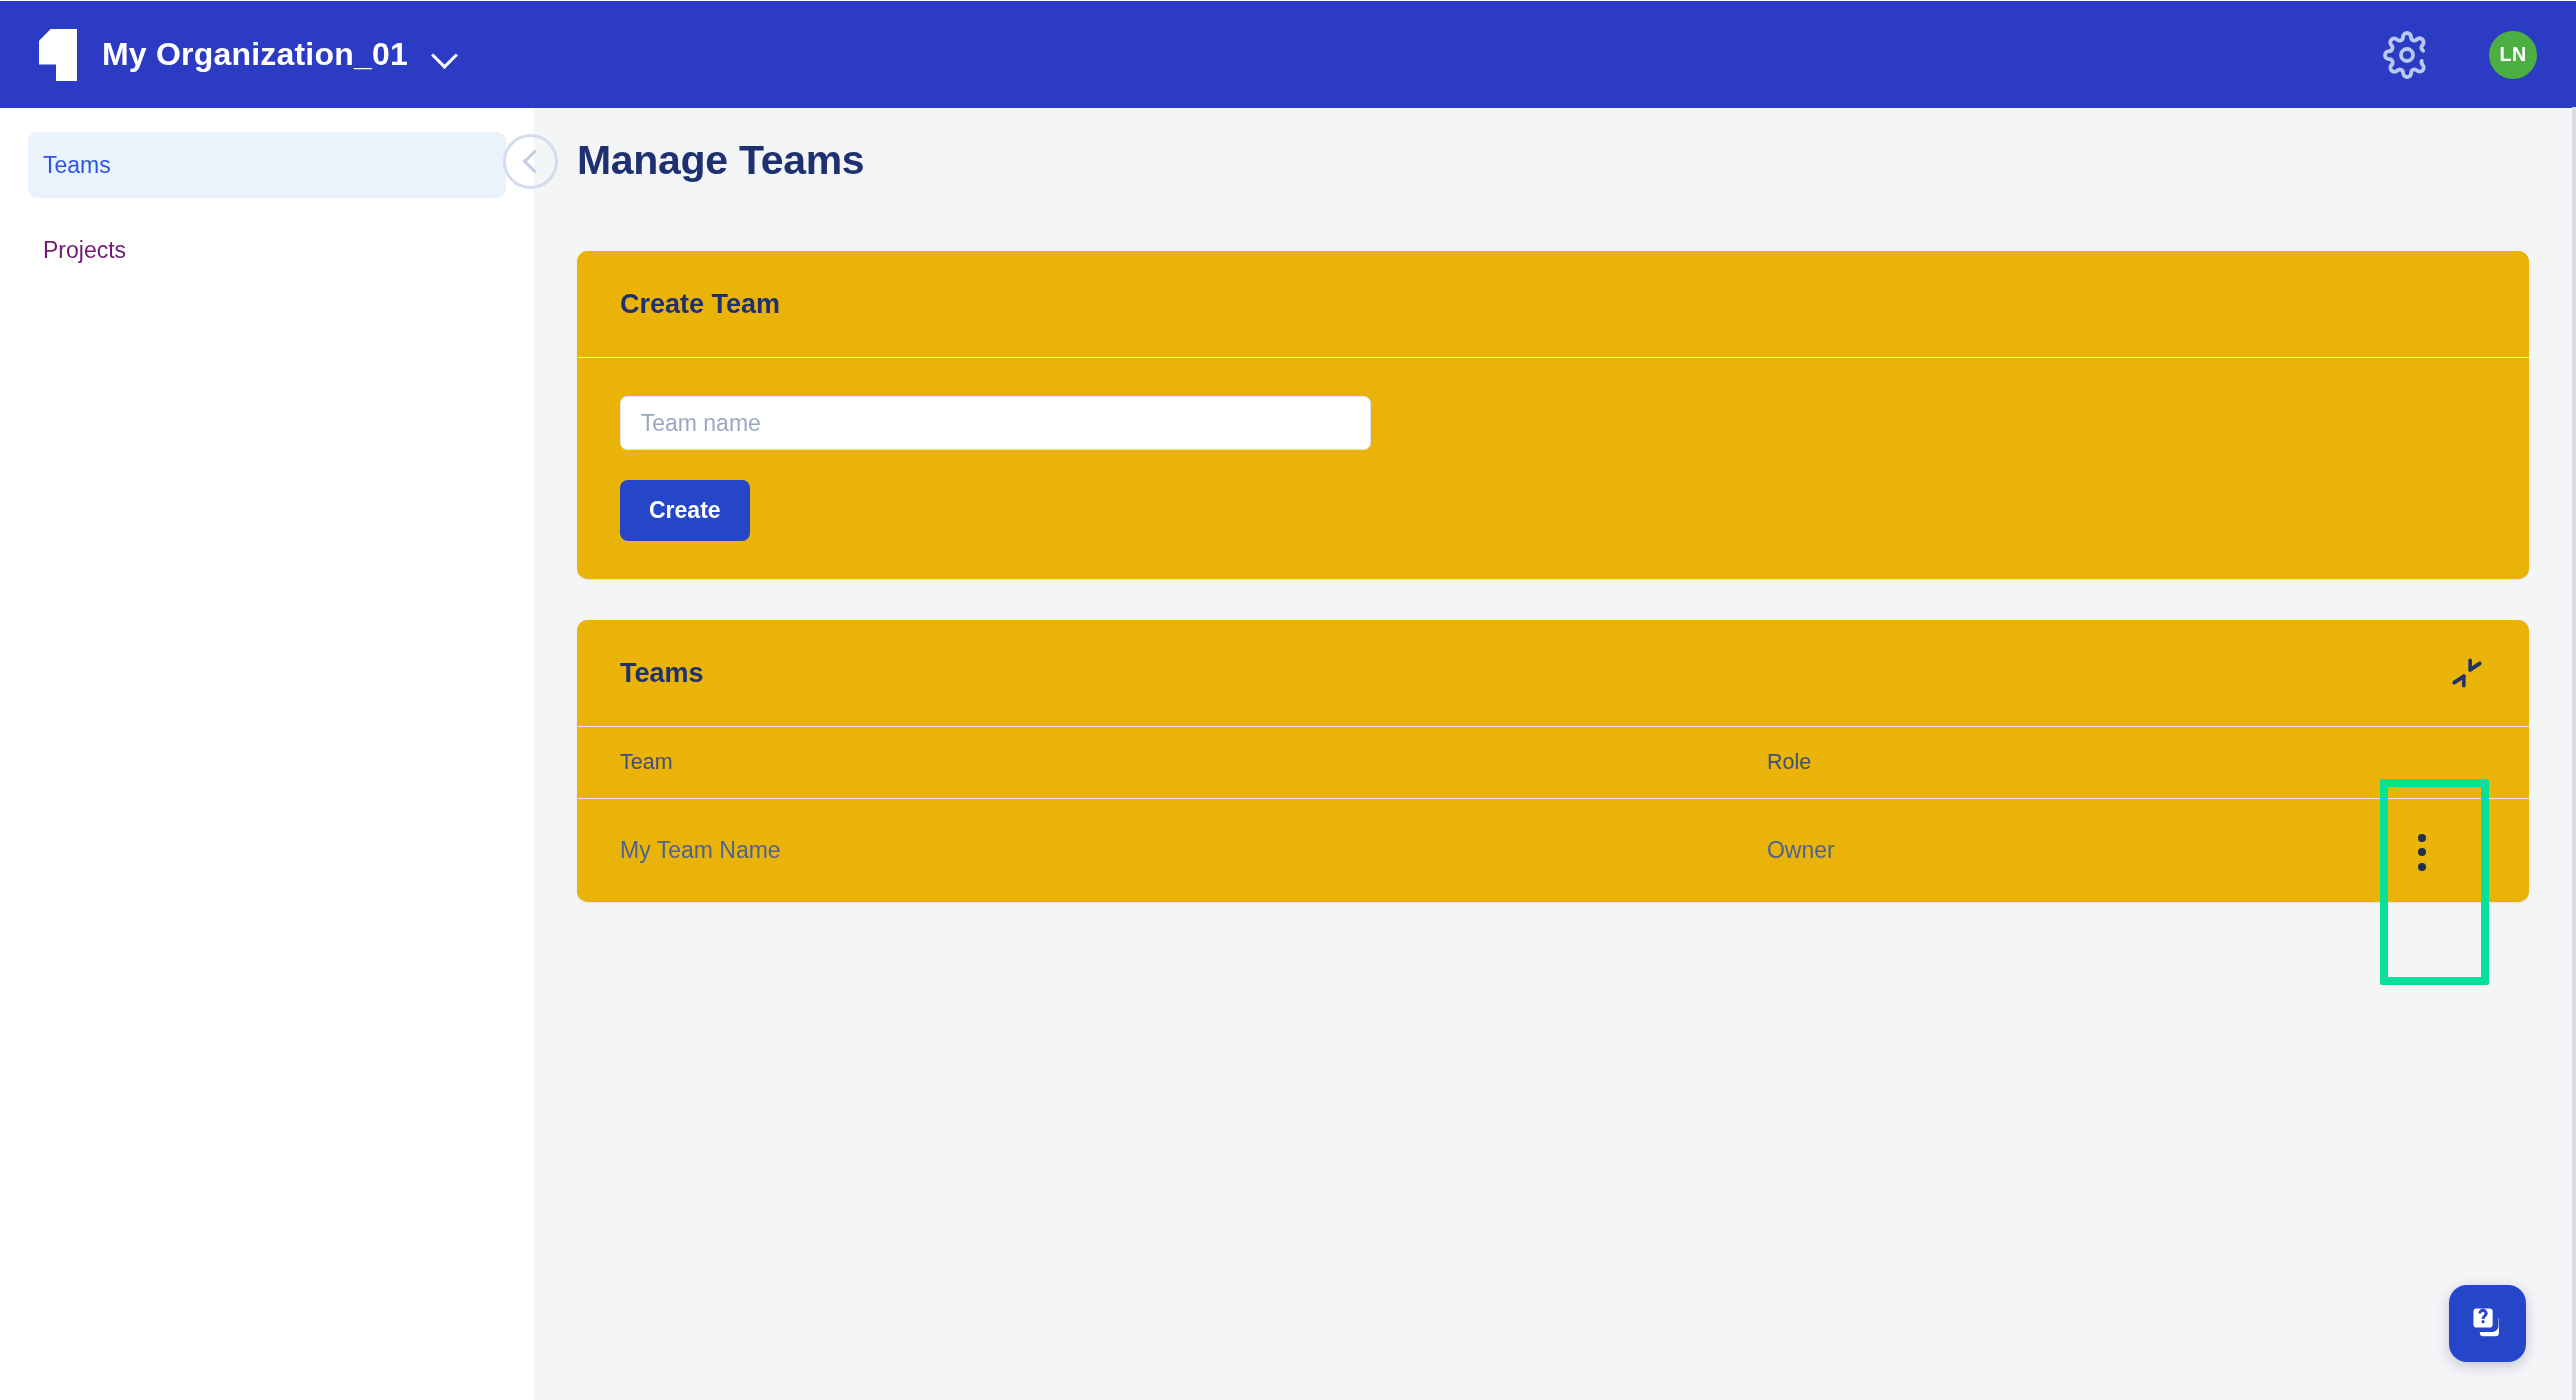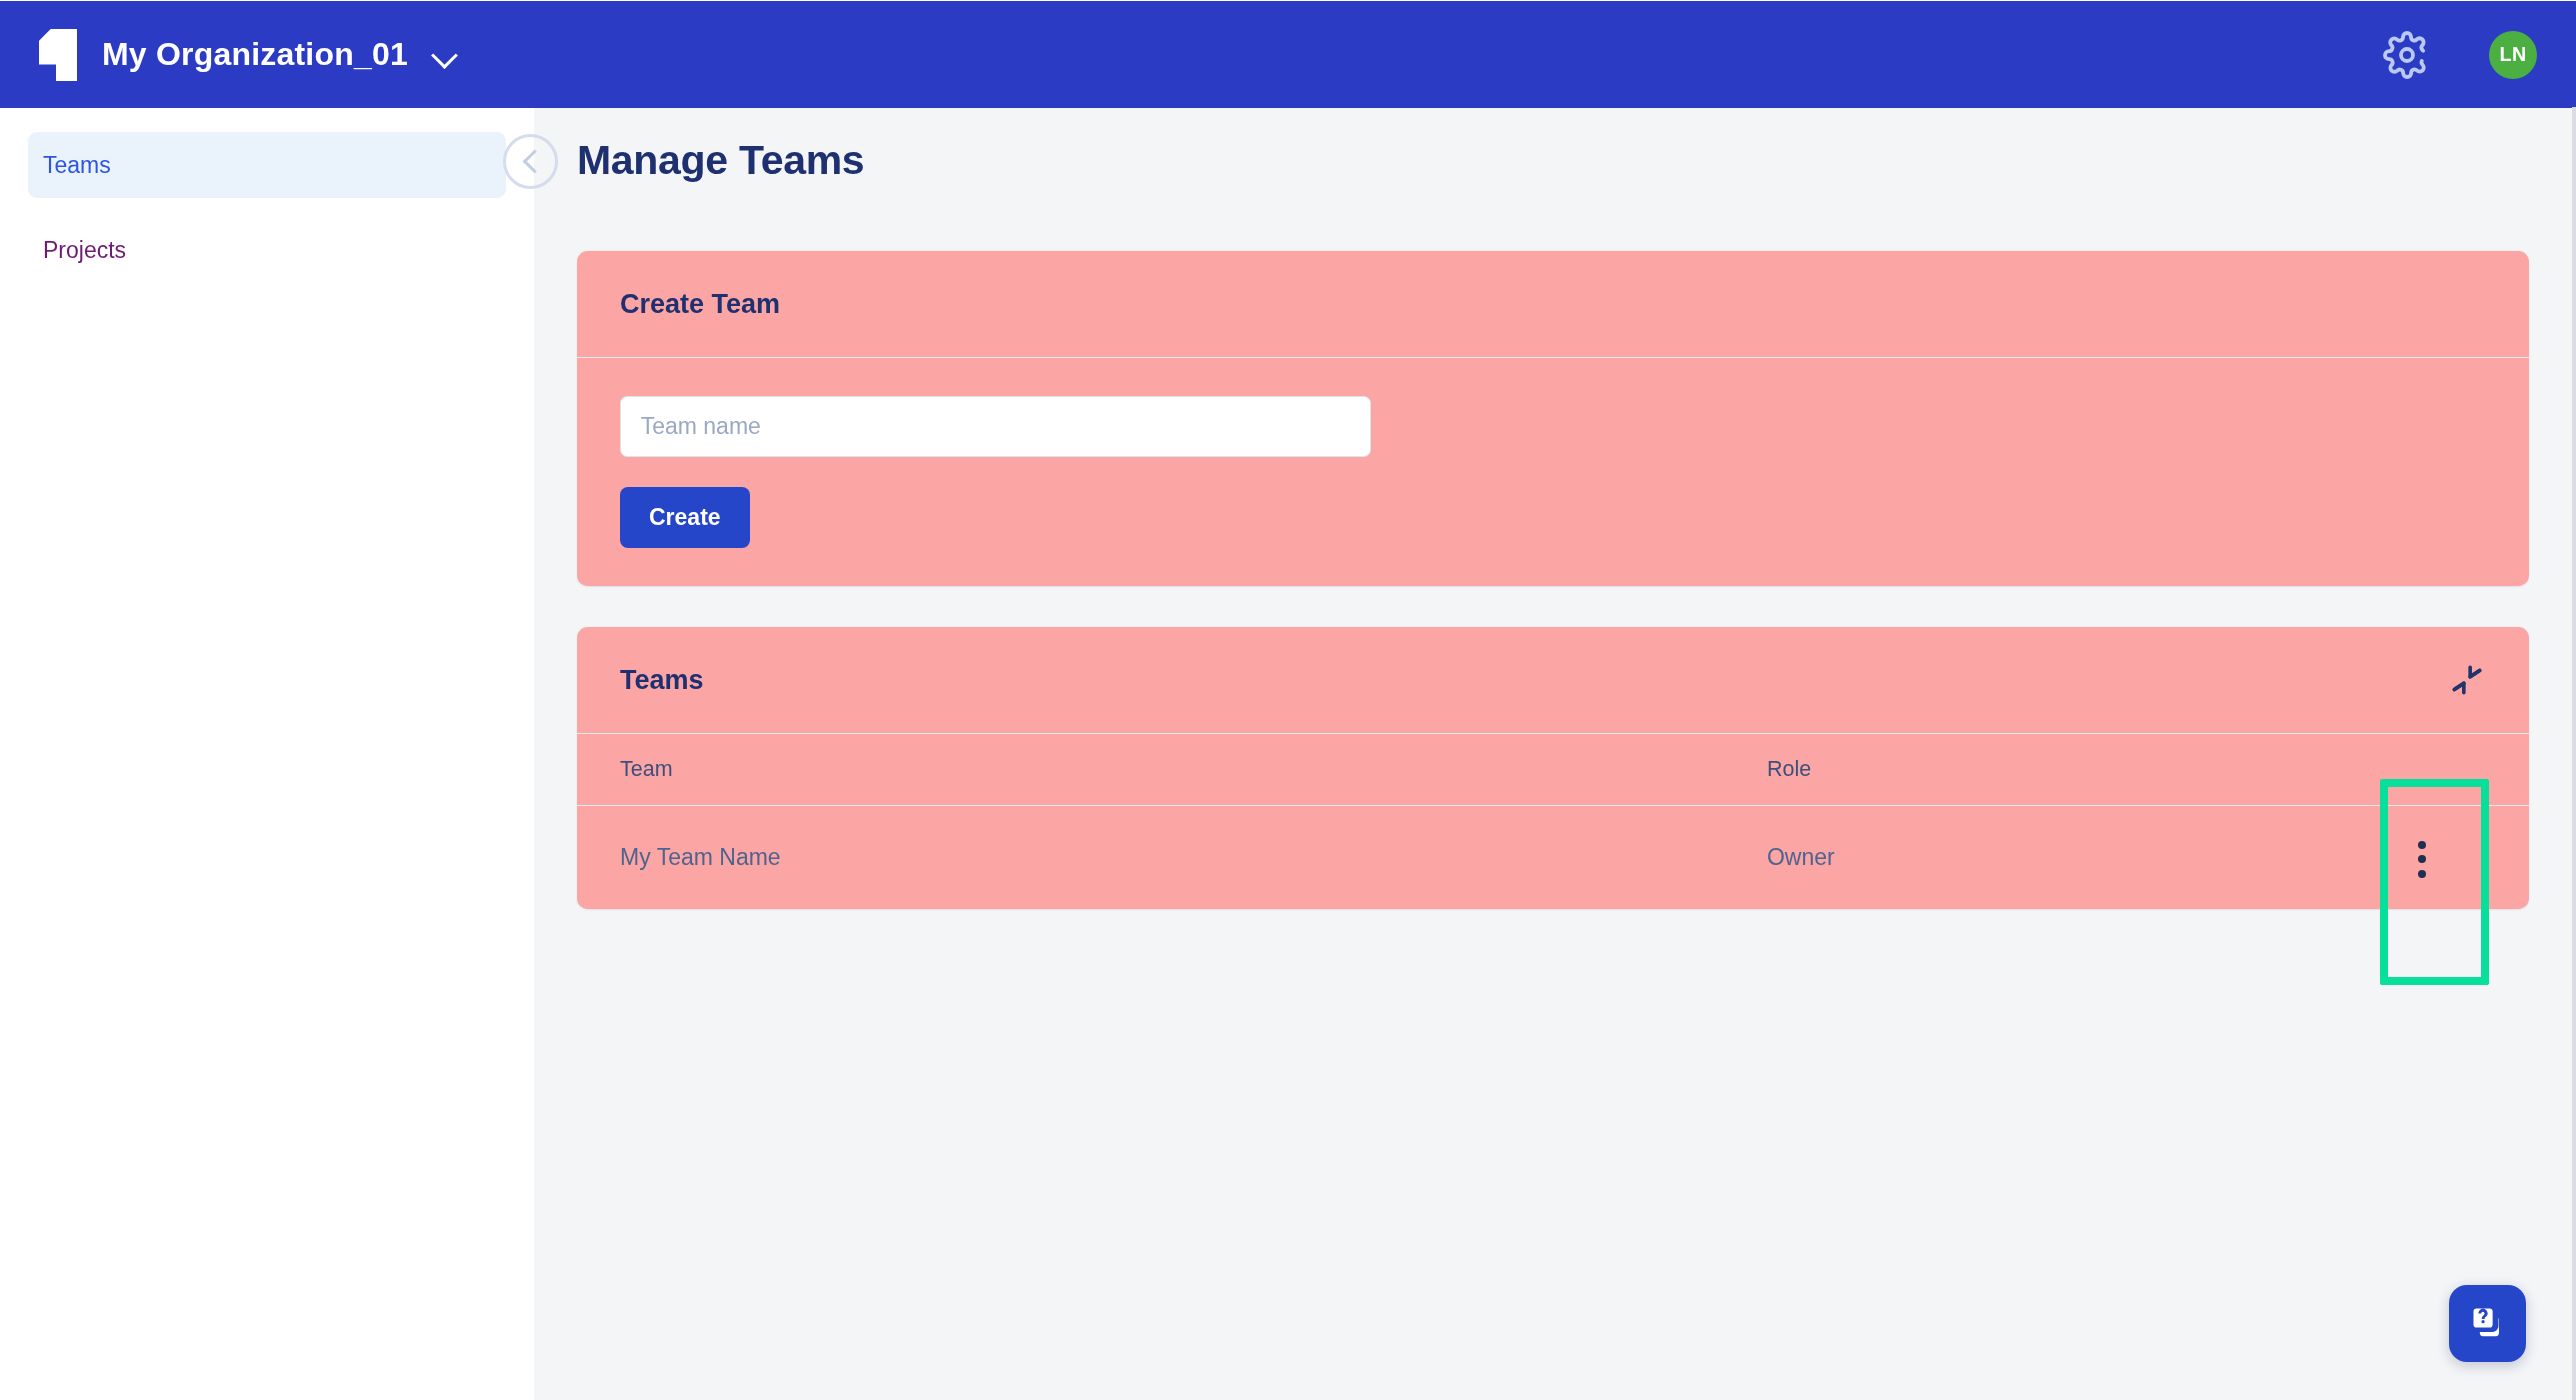--- a/index.html
+++ b/index.html
@@ -156,21 +156,21 @@
     padding: 0 0 0 43px;
     font-size: 41px;
     font-weight: 700;
     color: #1f3070;
     line-height: 107px;
     letter-spacing: -0.3px;
   }
 
   .card {
     margin: 0 43px 0 43px;
-    background: #fca5a5;
+    background: #eab308;
     border-radius: 10.7px;
     box-shadow: 0 0.9px 2.7px rgba(30,40,80,.06), 0 0.9px 0.9px rgba(30,40,80,.04);
   }
   .card.create { margin-top: 37px; padding-bottom: 38px; }
   .card.teams  { margin-top: 41px; }
 
   .card-head {
     display: flex;
     align-items: center;
     height: 107px;
@@ -186,21 +186,21 @@
     margin-left: auto;
     width: 38px; height: 38px;
     cursor: pointer;
   }
 
   .card-body { padding: 38px 43px 0 43px; }
 
   .team-input {
     display: block;
     width: 751px;
-    height: 61px;
+    height: 54px;
     border: 1.8px solid #dfe3ea;
     border-radius: 7.2px;
     padding: 0 19.7px;
     font-size: 23px;
     font-family: "Liberation Sans", sans-serif;
     color: #3d4f7c;
     background: #ffffff;
     outline: none;
   }
   .team-input::placeholder { color: #9aa8c4; }

